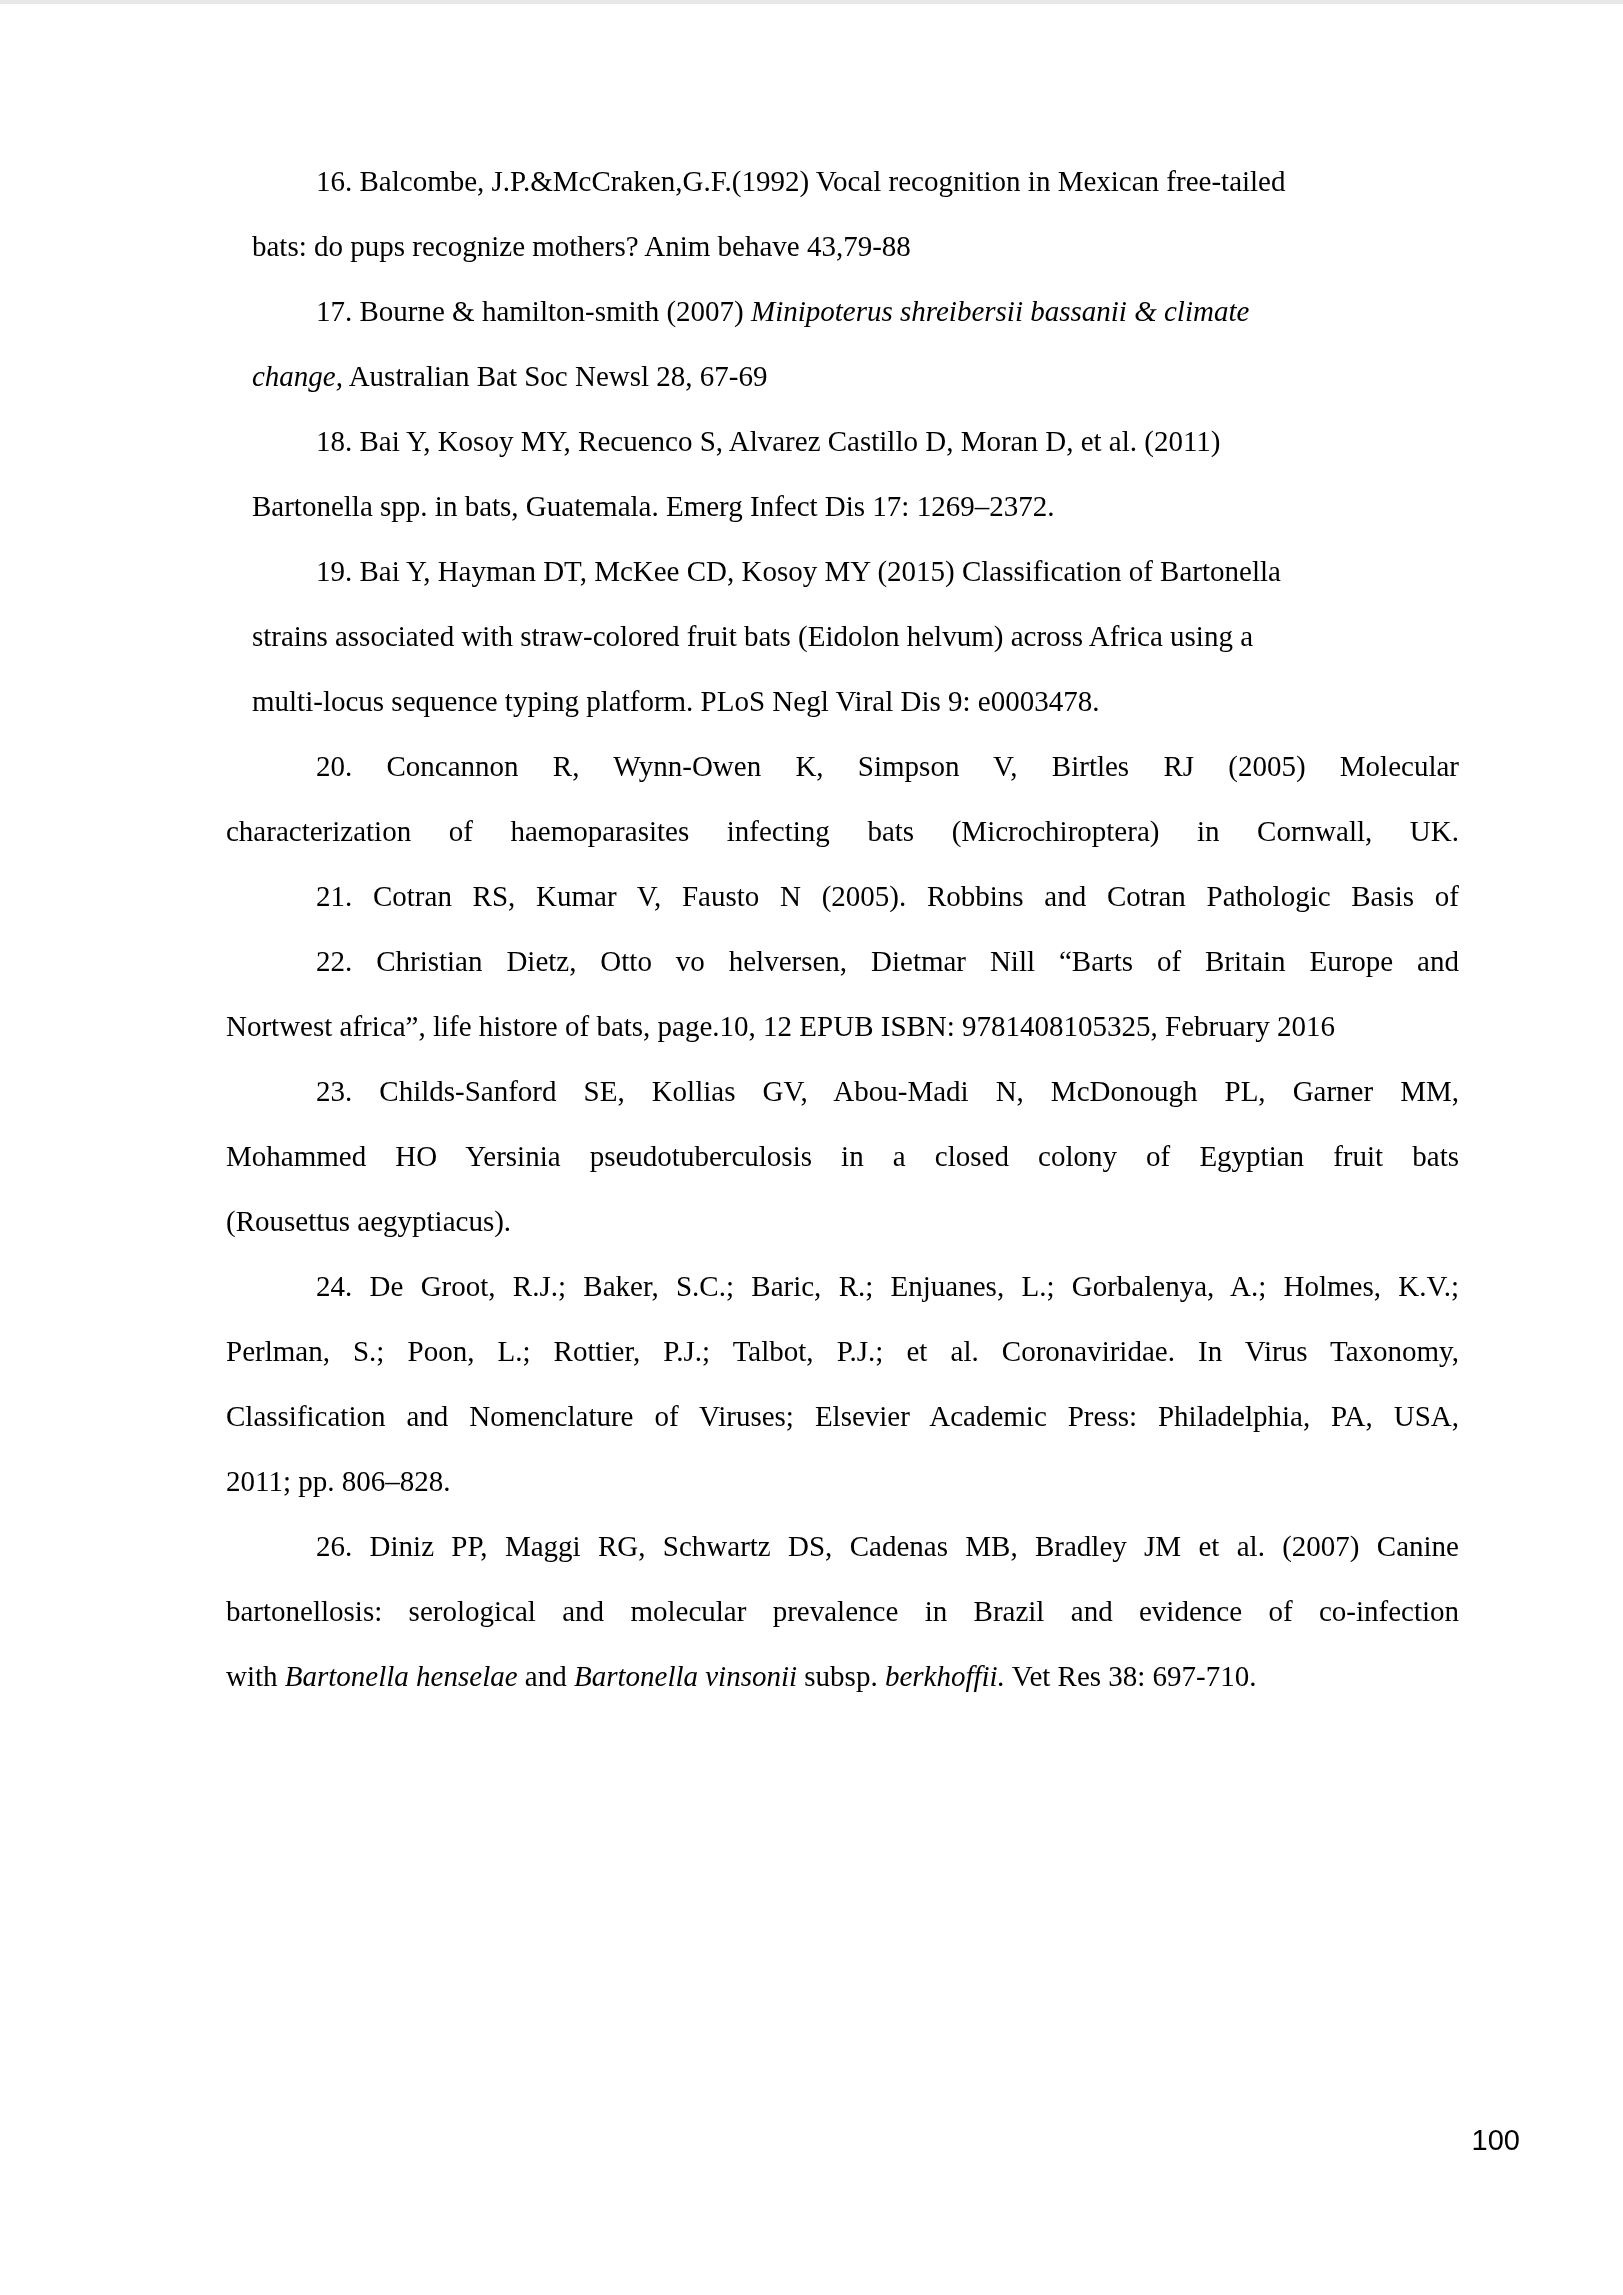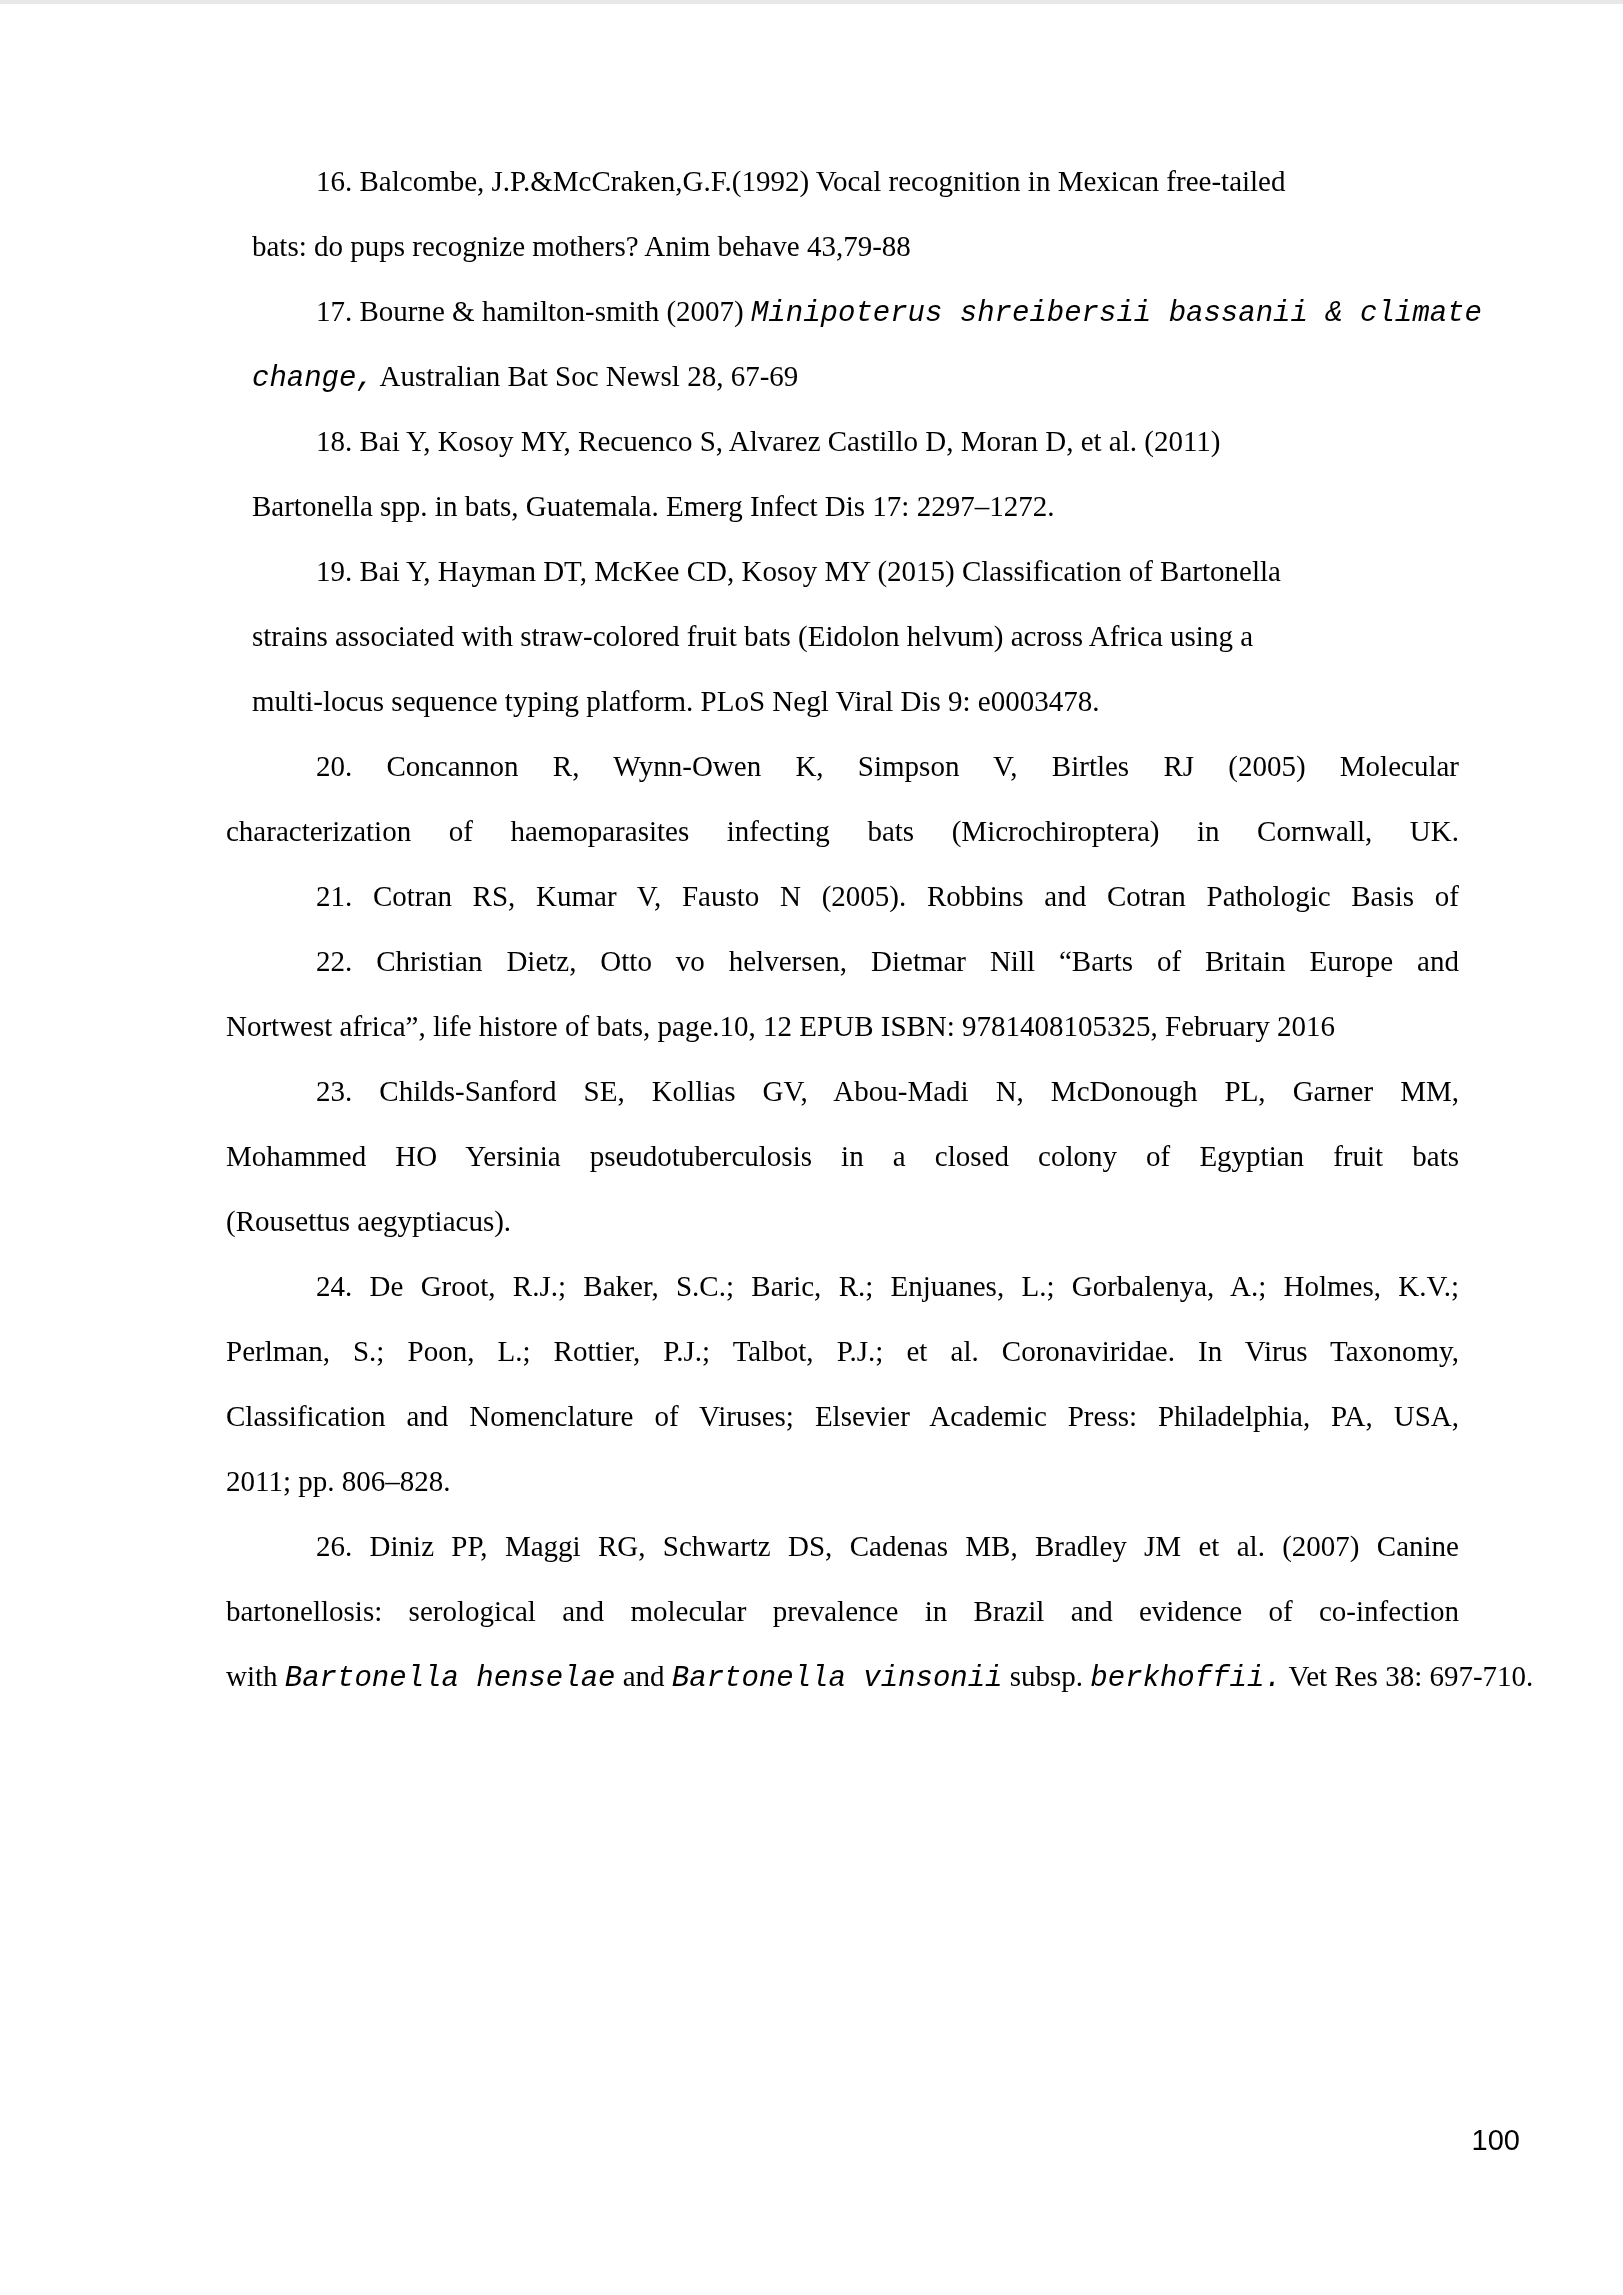--- a/index.html
+++ b/index.html
@@ -34,21 +34,21 @@
     text-align: left;
     white-space: nowrap;
   }
   .ref-line.stretch {
     white-space: normal;
     text-align: justify;
     text-align-last: justify;
   }
   .ref-line.indent-first { padding-left: 90px; }
   .ref-line.indent-hang  { padding-left: 26px; }
-  .ref-line .seg-italic  { font-style: italic; font-family: Liberation Mono, monospace; }
+  .ref-line .seg-italic  { font-style: italic; }
   .page-number {
     position: absolute;
     top: 2121px;
     right: 103px;
     font-family: "Liberation Sans", sans-serif;
     font-size: 29px;
     line-height: 31px;
     color: #000000;
   }
 </style>
@@ -60,21 +60,21 @@
       <div class="reference">
         <div class="ref-line indent-first"><span class="seg-normal">16. Balcombe, J.P.&amp;McCraken,G.F.(1992) Vocal recognition in Mexican free-tailed</span></div>
         <div class="ref-line indent-hang"><span class="seg-normal">bats: do pups recognize mothers? Anim behave 43,79-88</span></div>
       </div>
       <div class="reference">
         <div class="ref-line indent-first"><span class="seg-normal">17. Bourne &amp; hamilton-smith (2007) </span><span class="seg-italic">Minipoterus shreibersii bassanii &amp; climate</span></div>
         <div class="ref-line indent-hang"><span class="seg-italic">change,</span><span class="seg-normal"> Australian Bat Soc Newsl 28, 67-69</span></div>
       </div>
       <div class="reference">
         <div class="ref-line indent-first"><span class="seg-normal">18. Bai Y, Kosoy MY, Recuenco S, Alvarez Castillo D, Moran D, et al. (2011)</span></div>
-        <div class="ref-line indent-hang"><span class="seg-normal">Bartonella spp. in bats, Guatemala. Emerg Infect Dis 17: 2297–1272.</span></div>
+        <div class="ref-line indent-hang"><span class="seg-normal">Bartonella spp. in bats, Guatemala. Emerg Infect Dis 17: 1269–2372.</span></div>
       </div>
       <div class="reference">
         <div class="ref-line indent-first"><span class="seg-normal">19. Bai Y, Hayman DT, McKee CD, Kosoy MY (2015) Classification of Bartonella</span></div>
         <div class="ref-line indent-hang"><span class="seg-normal">strains associated with straw-colored fruit bats (Eidolon helvum) across Africa using a</span></div>
         <div class="ref-line indent-hang"><span class="seg-normal">multi-locus sequence typing platform. PLoS Negl Viral Dis 9: e0003478.</span></div>
       </div>
       <div class="reference">
         <div class="ref-line indent-first stretch"><span class="seg-normal">20. Concannon R, Wynn-Owen K, Simpson V, Birtles RJ (2005) Molecular</span></div>
         <div class="ref-line indent-none stretch"><span class="seg-normal">characterization of haemoparasites infecting bats (Microchiroptera) in Cornwall, UK.</span></div>
       </div>

